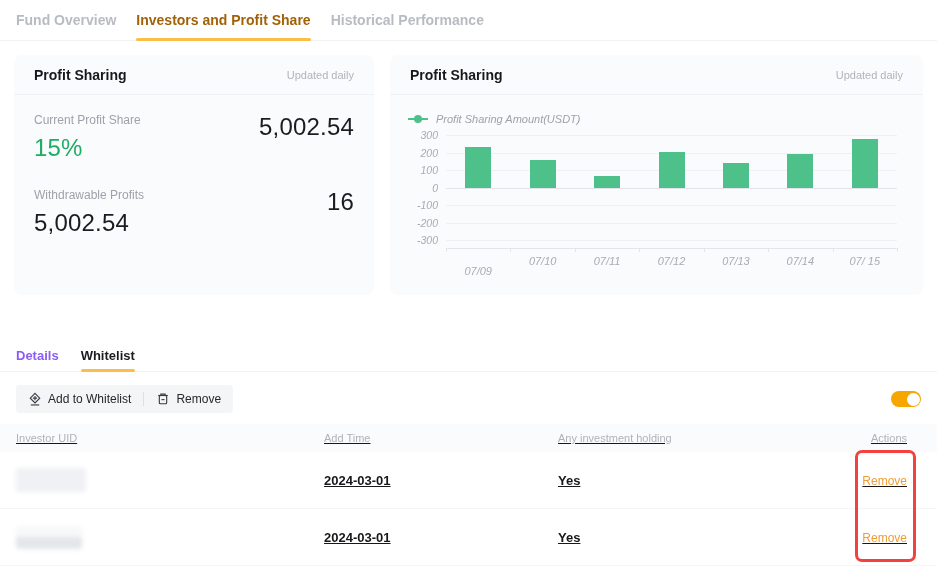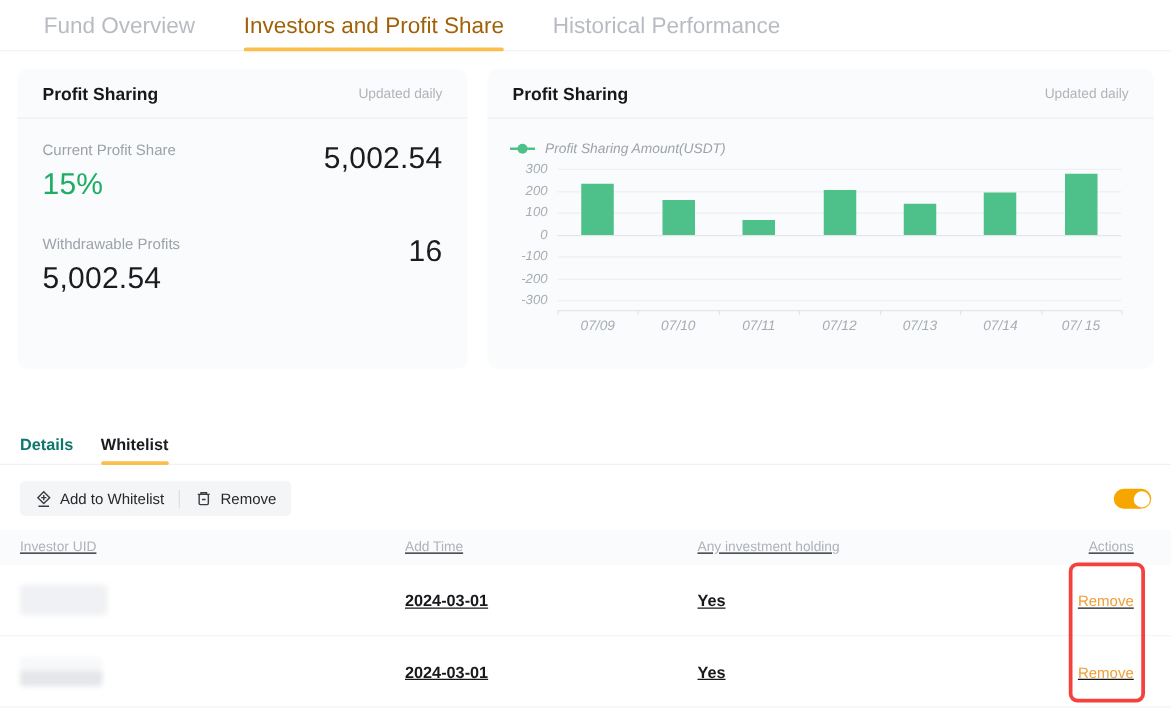--- a/index.html
+++ b/index.html
@@ -2,22 +2,22 @@
 <html style="--tab-underline: #FBBE4B; --toggle: #F7A600; --green-text: #1EAD64; --bar-green: #4EC08A; --link-orange: #EF9E35; --highlight-red: #F5413D;"><head>
 <meta charset="utf-8">
 <style>
   * { margin:0; padding:0; box-sizing:border-box; }
   html,body { width:937px; height:579px; background:#fff; overflow:hidden;
               font-family:"Liberation Sans", sans-serif; color:#17181B; }
 
   
   .tabbar { display:flex; gap:20px; padding:0 16px; height:41px; align-items:center;
             border-bottom:1px solid #F1F2F4; }
-  .tab { font-size:18px; font-weight:400; color:#B8BCC2; height:100%;
-         display:flex; align-items:center; position:relative; cursor:pointer; white-space:nowrap;margin-left:19px; }
+  .tab { font-size:14px; font-weight:700; color:#B8BCC2; height:100%;
+         display:flex; align-items:center; position:relative; cursor:pointer; white-space:nowrap; }
   .tab.active { color:#a16207; }
   .tab.active::after { content:""; position:absolute; left:0; right:0; bottom:-1px;
                        height:3px; border-radius:2px; background:var(--tab-underline,#FBBE4B); }
 
   
   .cards { display:flex; gap:16px; margin:14px 14px 0; }
   .card { background:#FAFBFC; border-radius:8px; height:240px; }
   .card.summary { width:360px; flex:0 0 360px; }
   .card.chartc  { flex:1; }
   .card-header { display:flex; justify-content:space-between; align-items:center;
@@ -44,21 +44,21 @@
   .gridline.zero { background:#E3E5E9; }
   .axisline { position:absolute; height:1px; background:#E3E5E9; }
   .axis-tick { position:absolute; width:1px; height:4px; background:#E3E5E9; }
   .ylab { position:absolute; font-size:10.5px; color:#A7ACB3; text-align:right; }
   .xlab { position:absolute; font-size:11px; color:#A7ACB3; text-align:center; }
   .bar  { position:absolute; background:var(--bar-green,#4EC08A); }
 
   
   .subtabs { display:flex; gap:22px; padding:0 16px; height:32px; align-items:center;
              margin-top:45px; border-bottom:1px solid #F1F2F4; }
-  .subtab { font-size:13px; font-weight:700; color:#0f766e; height:100%;
+  .subtab { font-size:13px; font-weight:700; color:#8b5cf6; height:100%;
             display:flex; align-items:center; position:relative; cursor:pointer; }
   .subtab.active { color:#1A1C1F; }
   .subtab.active::after { content:""; position:absolute; left:0; right:0; bottom:-1px;
                           height:3px; border-radius:2px; background:var(--tab-underline,#FBBE4B); }
 
   
   .toolbar { margin:13px 16px 0; display:flex; justify-content:space-between; align-items:center; }
   .btn-group { display:flex; align-items:center; gap:12px; background:#F4F5F7;
                border-radius:4px; height:28px; padding:0 12px; }
   .tb-btn { display:flex; align-items:center; gap:6px; font-size:12px; color:#26282C; cursor:pointer; }
@@ -152,21 +152,21 @@
           <div class="axisline" style="left: 38px; width: 451px; top: 119px;"></div>
           <div class="axis-tick" style="left: 38px; top: 119px;"></div>
           <div class="axis-tick" style="left: 102.429px; top: 119px;"></div>
           <div class="axis-tick" style="left: 166.857px; top: 119px;"></div>
           <div class="axis-tick" style="left: 231.286px; top: 119px;"></div>
           <div class="axis-tick" style="left: 295.714px; top: 119px;"></div>
           <div class="axis-tick" style="left: 360.143px; top: 119px;"></div>
           <div class="axis-tick" style="left: 424.571px; top: 119px;"></div>
           <div class="axis-tick" style="left: 489px; top: 119px;"></div>
           <div class="bar" style="left: 57.2143px; width: 26px; top: 18.25px; height: 40.25px; background: rgb(78, 192, 138);"></div>
-          <div class="xlab" style="left: 40.2143px; width: 60px; top: 126px;">07/09</div>
+          <div class="xlab" style="left: 40.2143px; width: 60px; top: 136px;">07/09</div>
           <div class="bar" style="left: 121.643px; width: 26px; top: 31.375px; height: 27.125px; background: rgb(78, 192, 138);"></div>
           <div class="xlab" style="left: 104.643px; width: 60px; top: 126px;">07/10</div>
           <div class="bar" style="left: 186.071px; width: 26px; top: 47.125px; height: 11.375px; background: rgb(78, 192, 138);"></div>
           <div class="xlab" style="left: 169.071px; width: 60px; top: 126px;">07/11</div>
           <div class="bar" style="left: 250.5px; width: 26px; top: 22.625px; height: 35.875px; background: rgb(78, 192, 138);"></div>
           <div class="xlab" style="left: 233.5px; width: 60px; top: 126px;">07/12</div>
           <div class="bar" style="left: 314.929px; width: 26px; top: 34px; height: 24.5px; background: rgb(78, 192, 138);"></div>
           <div class="xlab" style="left: 297.929px; width: 60px; top: 126px;">07/13</div>
           <div class="bar" style="left: 379.357px; width: 26px; top: 25.25px; height: 33.25px; background: rgb(78, 192, 138);"></div>
           <div class="xlab" style="left: 362.357px; width: 60px; top: 126px;">07/14</div>

